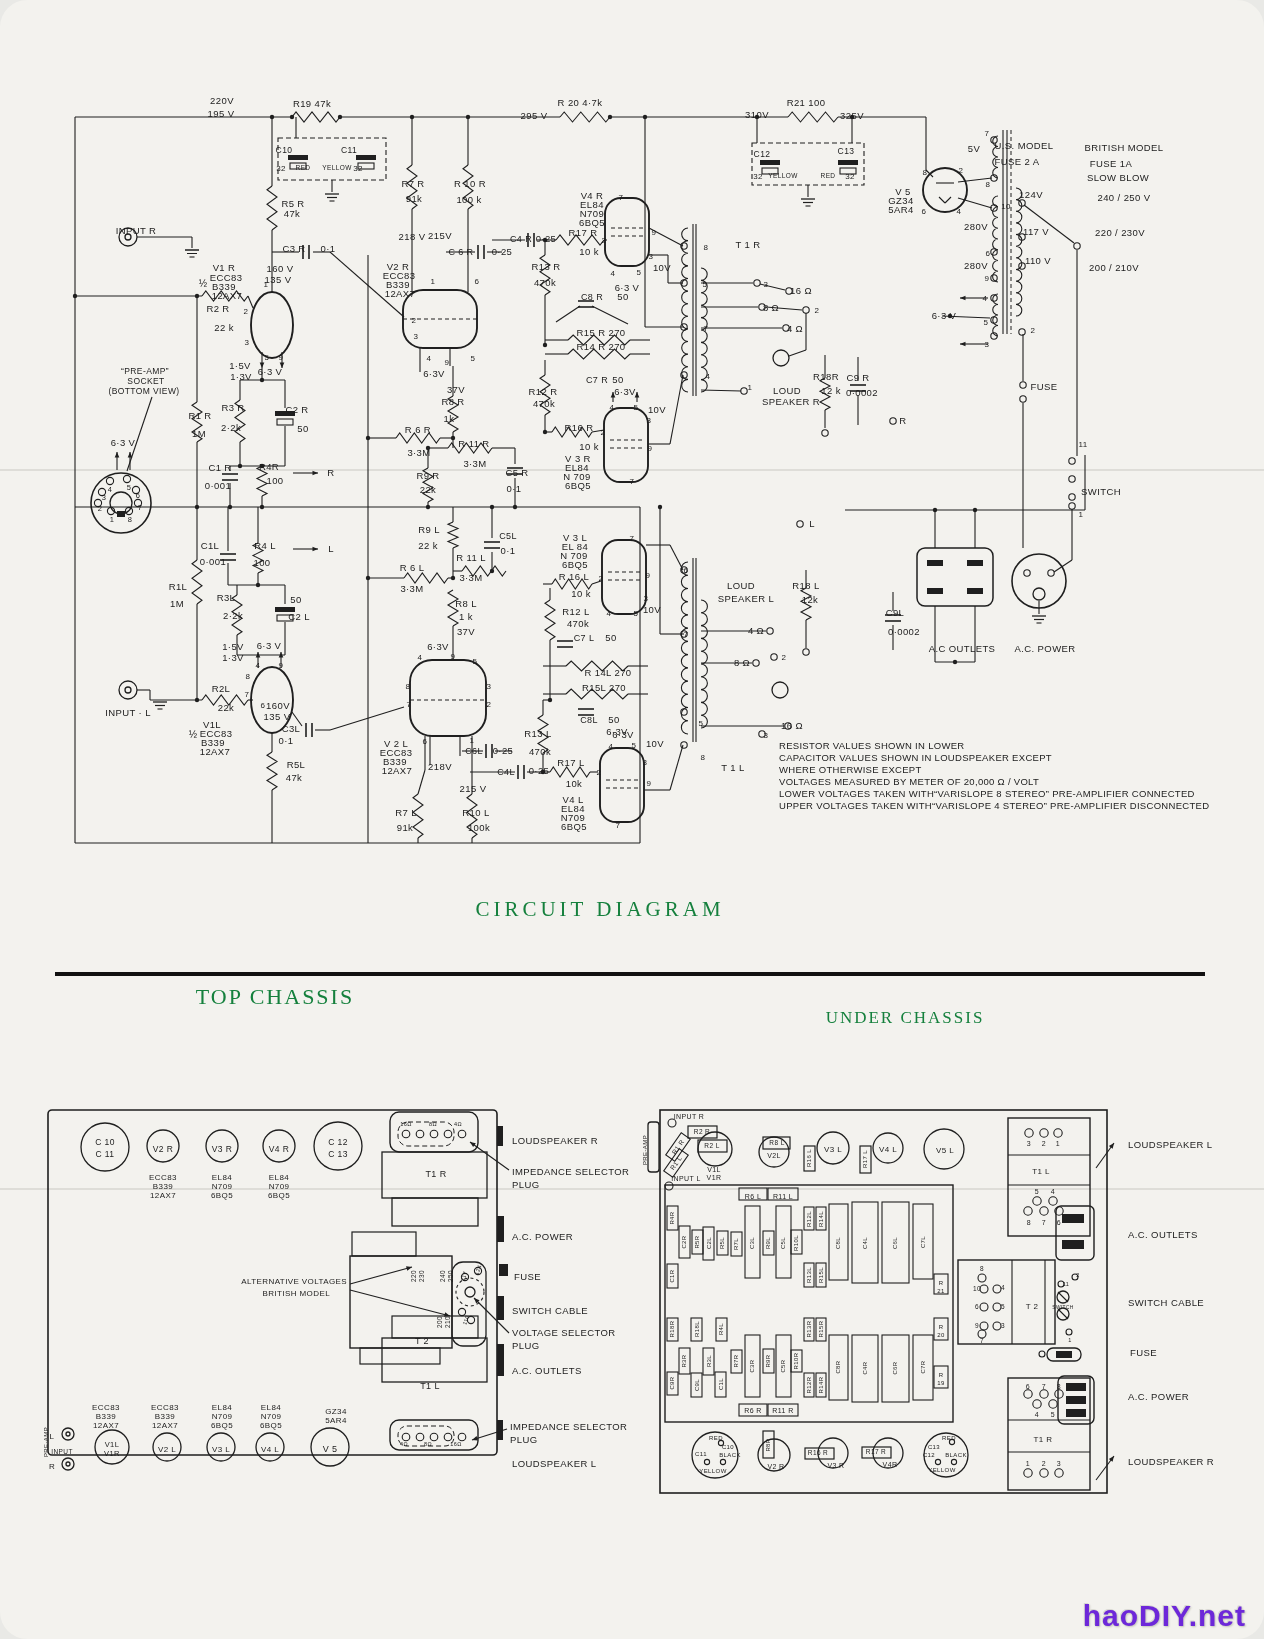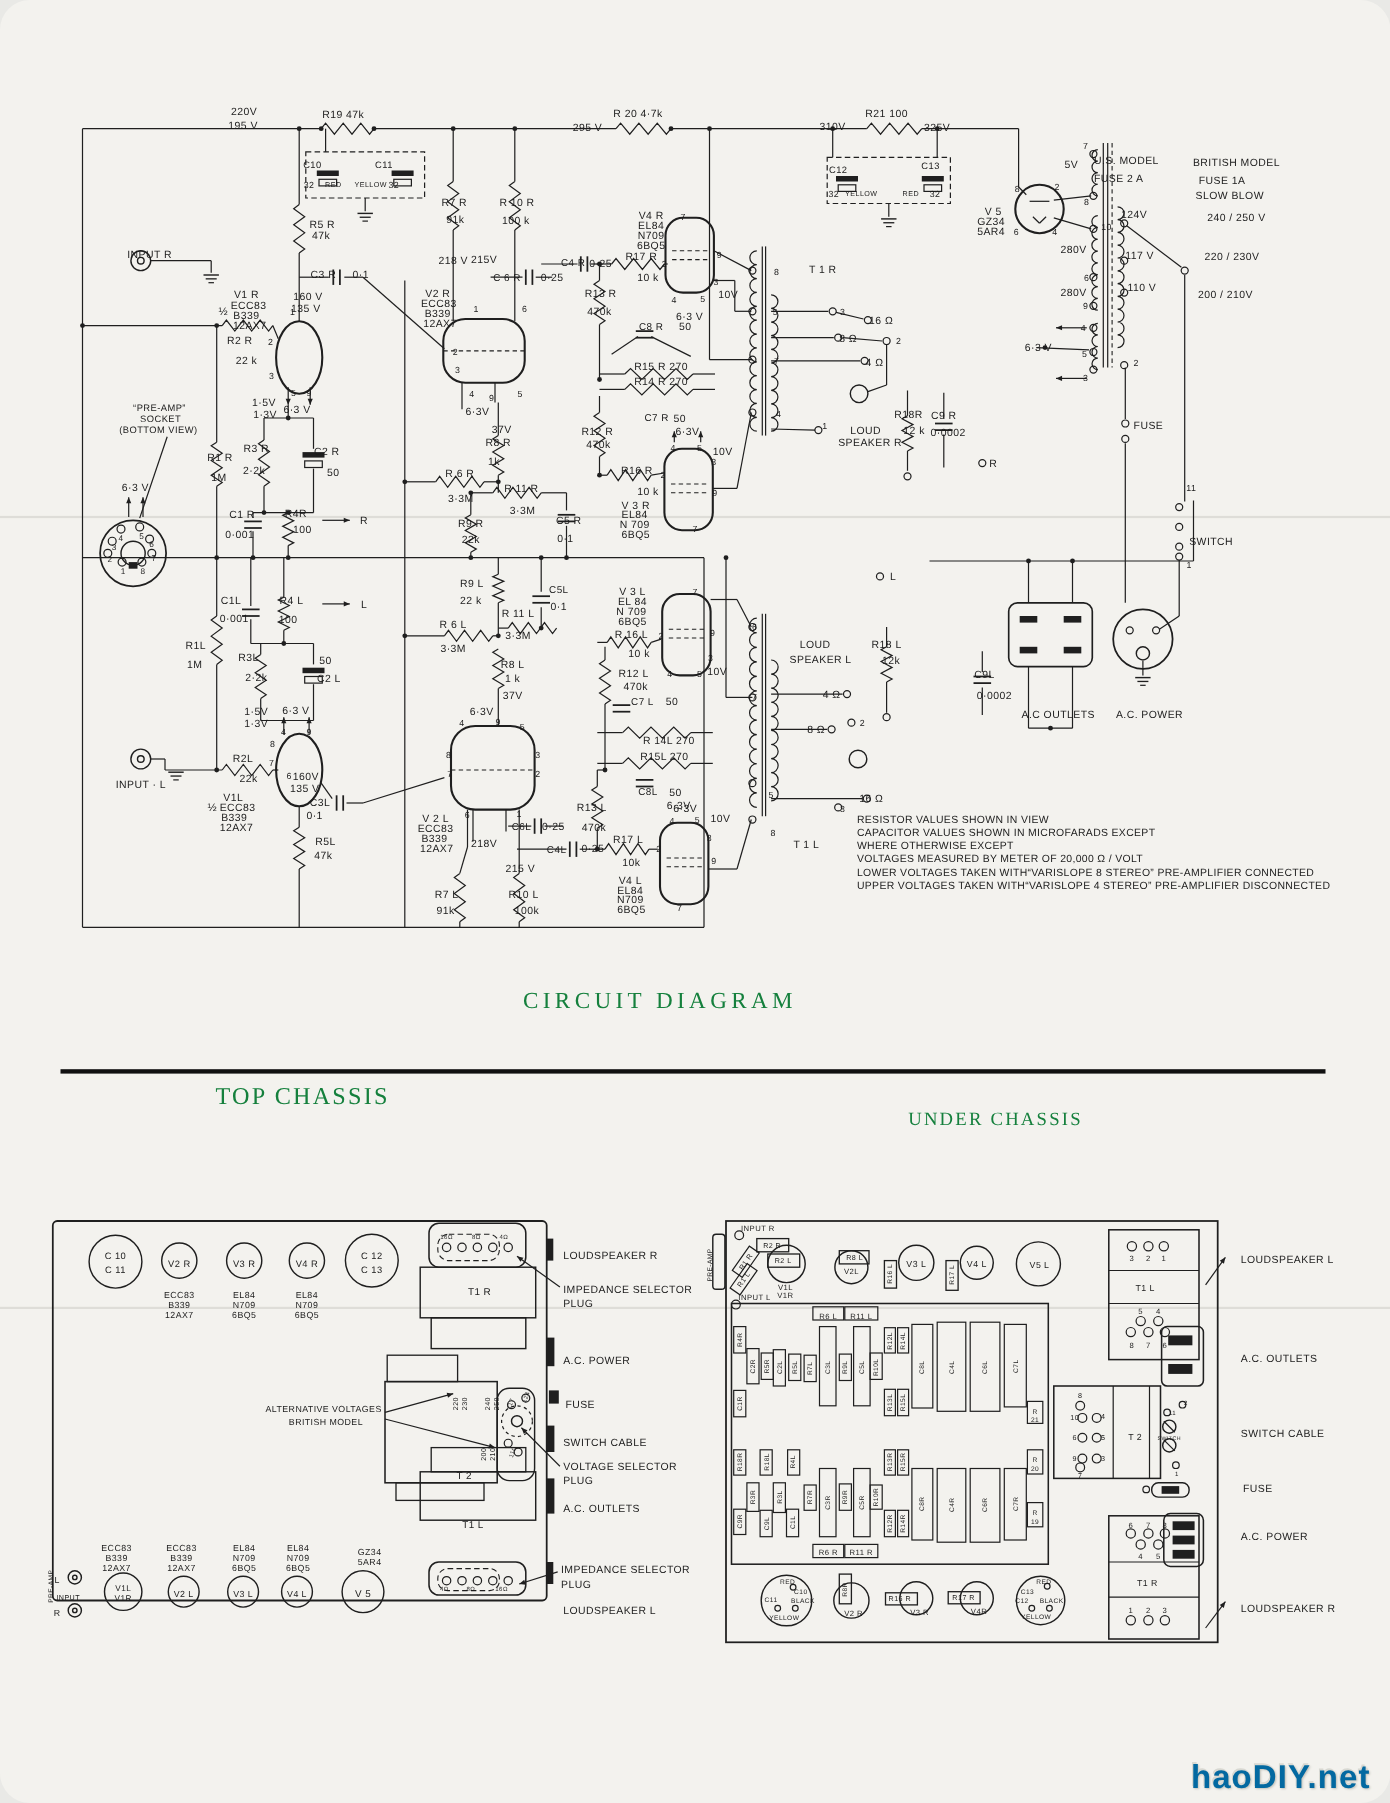--- a/index.html
+++ b/index.html
@@ -8,21 +8,21 @@
   #page svg{position:absolute;left:0;top:0;}
   .crease{position:absolute;left:0;width:100%;height:2px;background:rgba(190,190,182,.4);}
   .cap{position:absolute;font-family:"Liberation Serif",serif;color:#15803d;text-align:center;}
   #cap-circuit{left:380px;top:897px;width:440px;font-size:21px;letter-spacing:4px;}
   #cap-top{left:160px;top:984px;width:230px;font-size:22px;letter-spacing:2px;}
   #cap-under{left:790px;top:984px;width:230px;font-size:17px;letter-spacing:2px;margin-top:24px;}
   #rule{position:absolute;left:55px;top:972px;width:1150px;height:4px;background:#111;}
   #notes{position:absolute;left:779px;top:740px;font-size:9.5px;line-height:12px;
          letter-spacing:.3px;color:#222;white-space:nowrap;}
   #watermark{position:absolute;right:18px;bottom:6px;font-size:30px;font-weight:bold;
-             color:#0369a1;letter-spacing:1px;
+             color:#6d28d9;letter-spacing:1px;
              text-shadow:-1px -1px 0 #d8d8d2,1px 1px 2px #c4c4bc,0 0 1px #cfcfc8;}
   text{fill:#1c1c1c;}
 </style>
 </head>
 <body>
 
 <div id="page">
   <div class="crease" style="top:469px"></div>
   <div class="crease" style="top:1188px"></div>
   <svg id="dwg" width="1264" height="1639" viewBox="0 0 1264 1639">
@@ -1160,21 +1160,21 @@
       <text x="1128" y="1306.325" font-size="9.5" text-anchor="start" font-family="Liberation Sans, sans-serif" letter-spacing="0.4">SWITCH   CABLE</text>
       <text x="1130" y="1356.325" font-size="9.5" text-anchor="start" font-family="Liberation Sans, sans-serif" letter-spacing="0.4">FUSE</text>
       <text x="1128" y="1400.325" font-size="9.5" text-anchor="start" font-family="Liberation Sans, sans-serif" letter-spacing="0.4">A.C. POWER</text>
       <text x="1128" y="1465.325" font-size="9.5" text-anchor="start" font-family="Liberation Sans, sans-serif" letter-spacing="0.4">LOUDSPEAKER   R</text>
     </svg>
   <div id="cap-circuit" class="cap">CIRCUIT  DIAGRAM</div>
   <div id="rule"></div>
   <div id="cap-top" class="cap">TOP  CHASSIS</div>
   <div id="cap-under" class="cap">UNDER  CHASSIS</div>
   <div id="notes">
-    <div>RESISTOR  VALUES  SHOWN  IN  VIEW</div>
-    <div>CAPACITOR  VALUES  SHOWN  IN  MICROFARADS  EXCEPT</div>
+    <div>RESISTOR  VALUES  SHOWN  IN  LOWER</div>
+    <div>CAPACITOR  VALUES  SHOWN  IN  LOUDSPEAKER  EXCEPT</div>
     <div>WHERE  OTHERWISE  EXCEPT</div>
     <div>VOLTAGES  MEASURED  BY  METER  OF  20,000 Ω / VOLT</div>
     <div>LOWER  VOLTAGES  TAKEN  WITH“VARISLOPE  8 STEREO” PRE-AMPLIFIER   CONNECTED</div>
     <div>UPPER  VOLTAGES  TAKEN  WITH“VARISLOPE  4 STEREO” PRE-AMPLIFIER   DISCONNECTED</div>
   </div>
   <div id="watermark">haoDIY.net</div>
 </div>
 
 </body></html>

